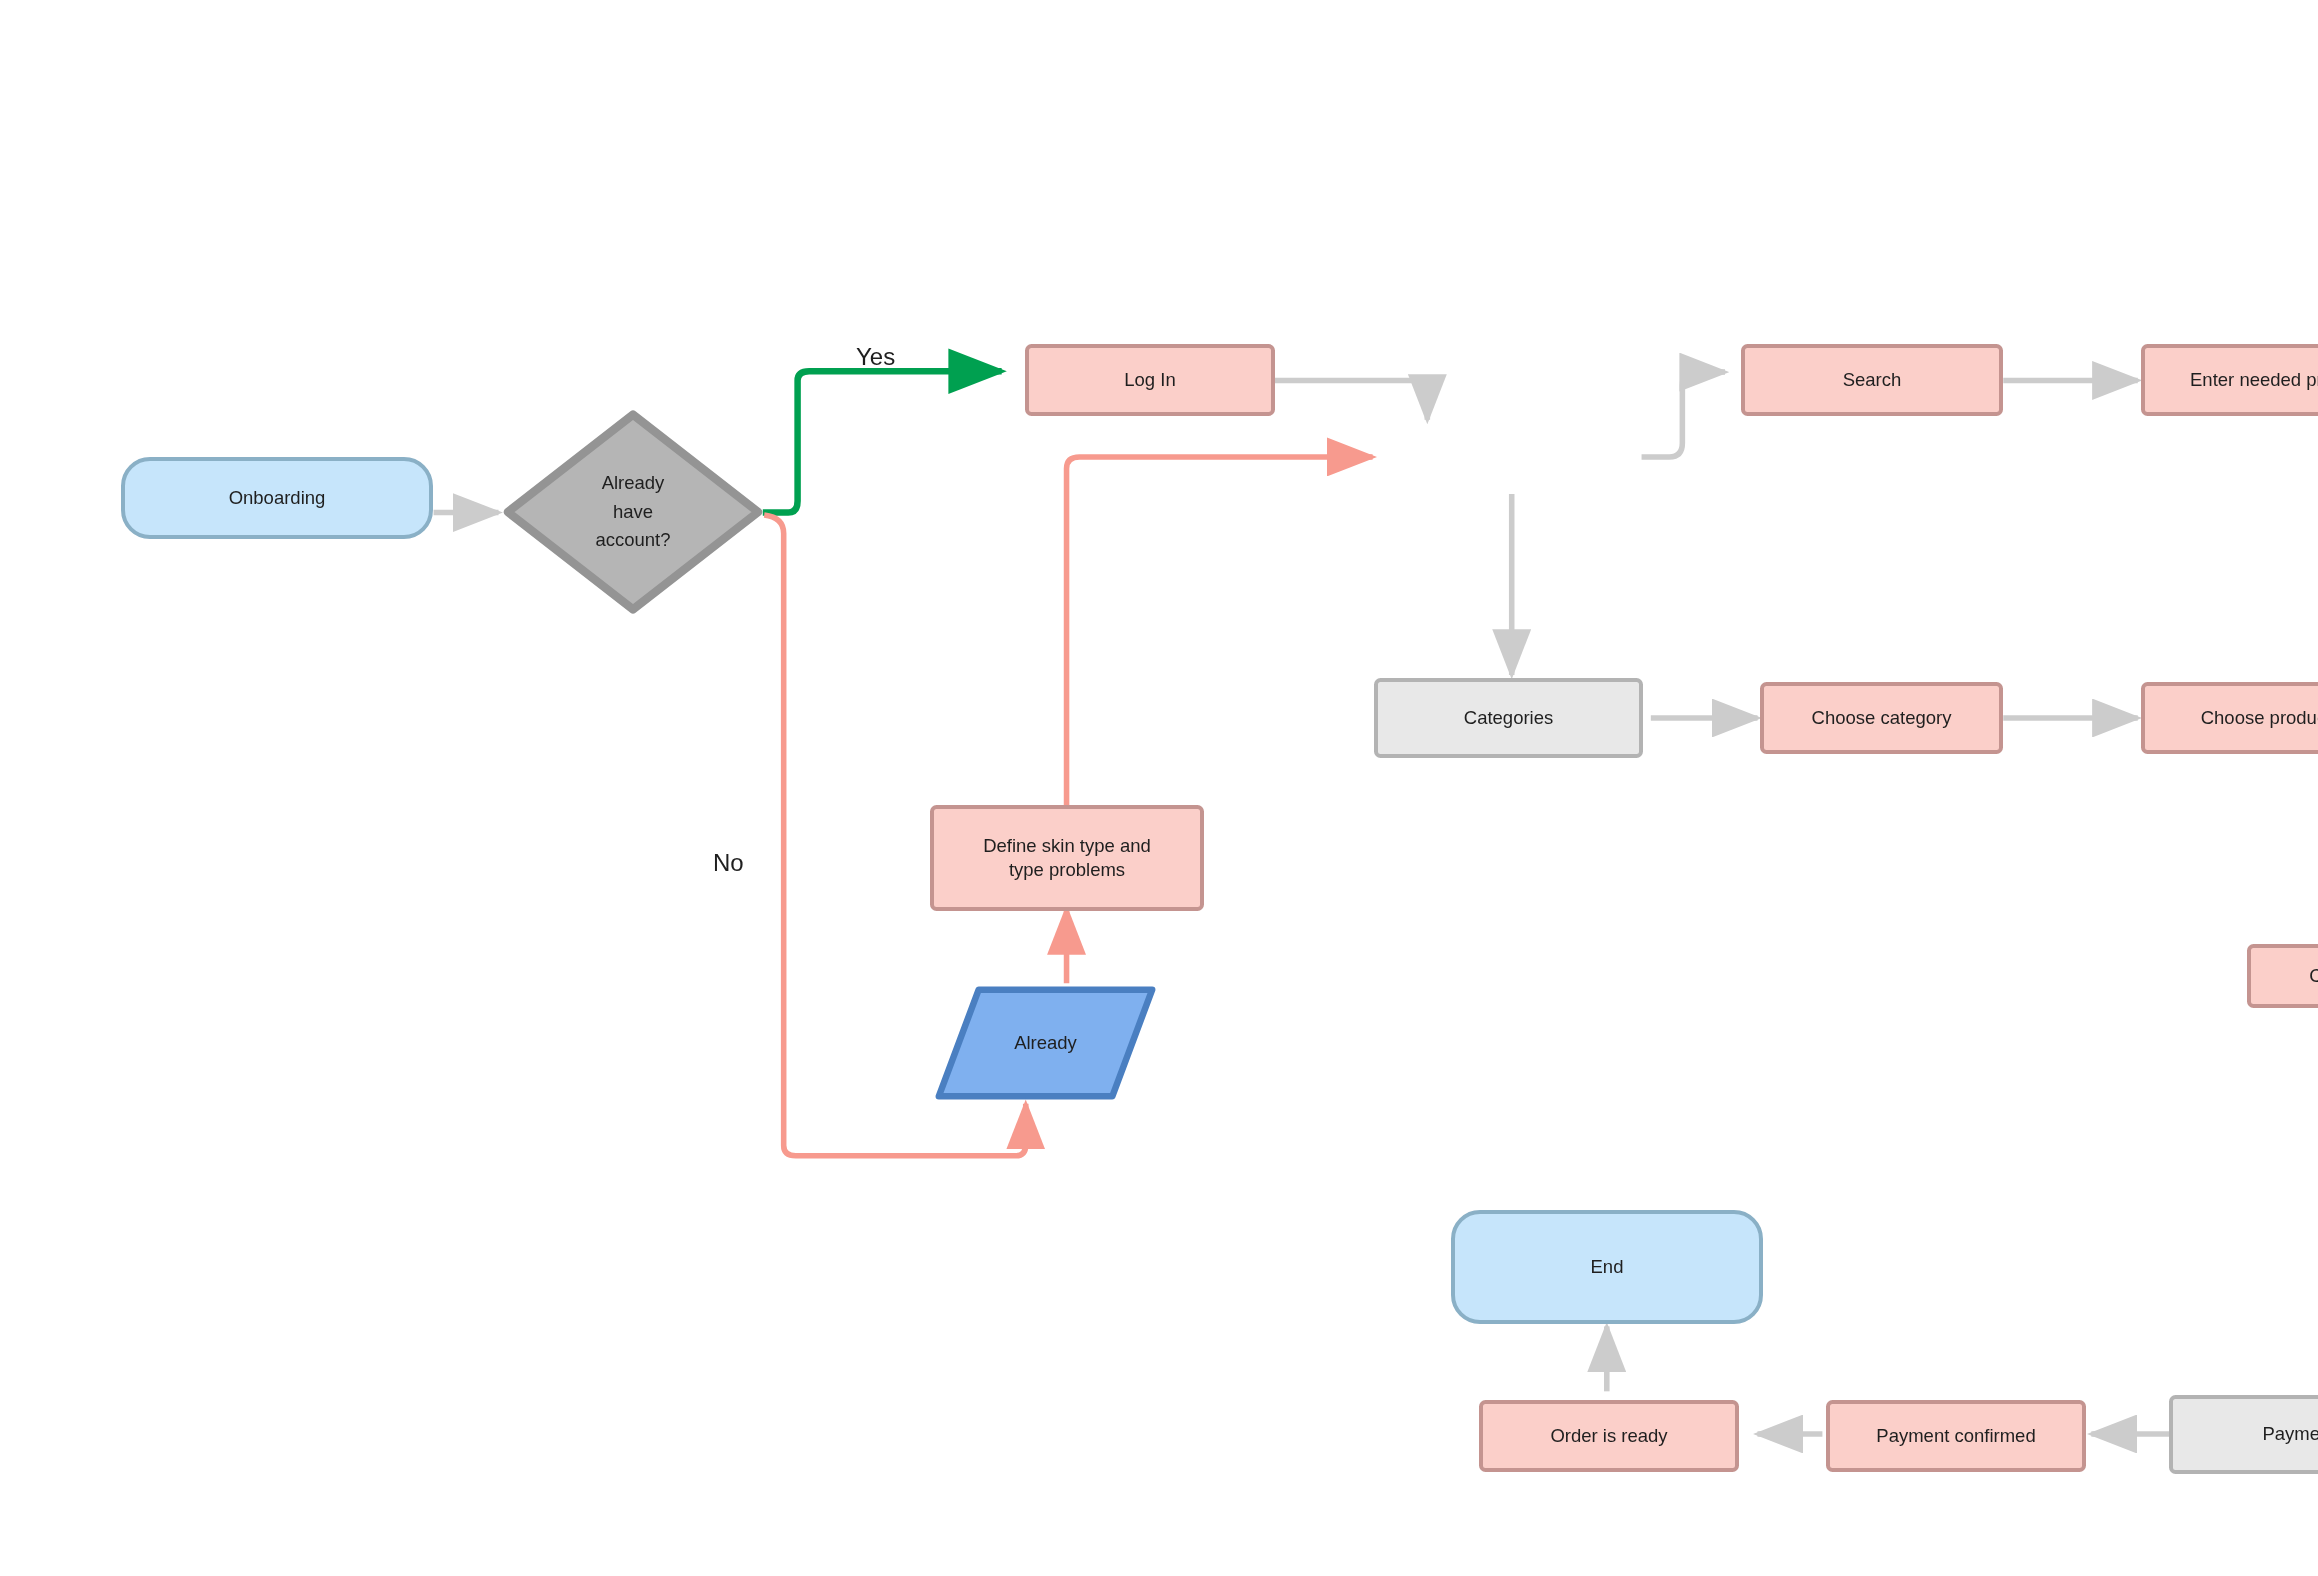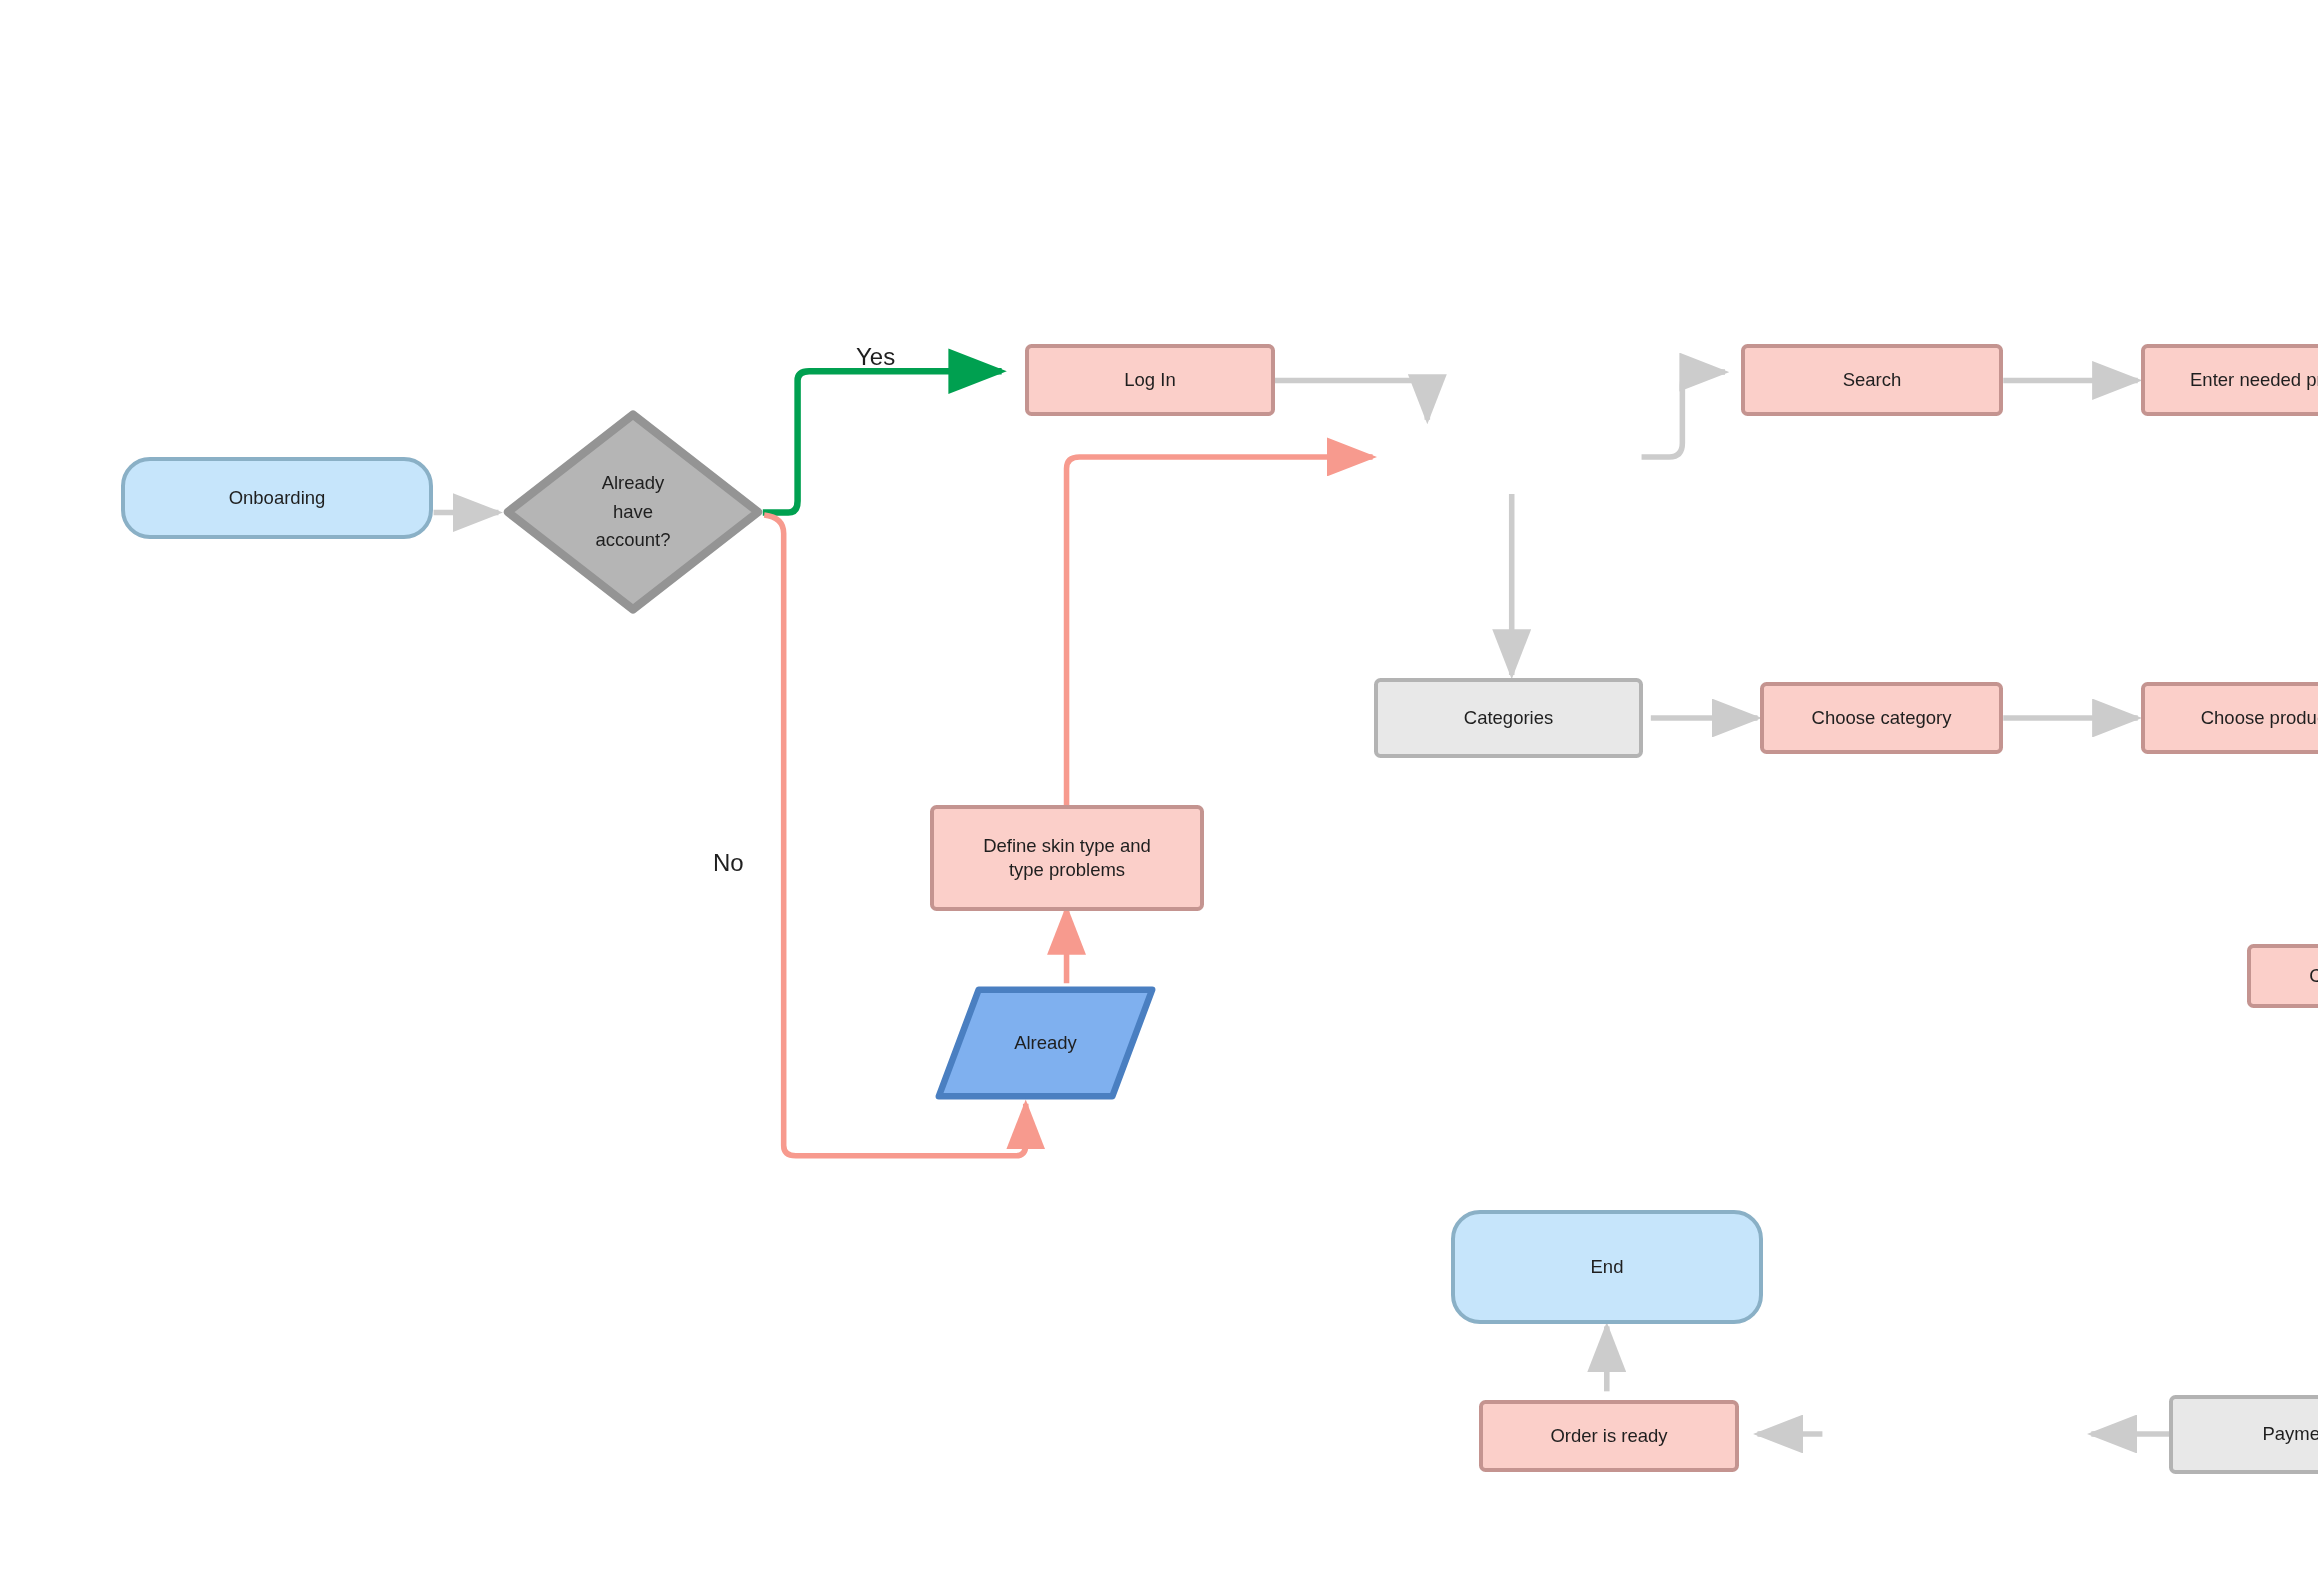--- a/index.html
+++ b/index.html
@@ -148,20 +148,23 @@
   </div>
 
   <div class="node rect pink" style="left:2247px;top:944px;width:213px;height:64px;">
     <span>Click “Info”</span>
   </div>
 
   <div class="node rect gray" style="left:2169px;top:1395px;width:260px;height:79px;">
     <span>Payment</span>
   </div>
 
+  <div class="node rect pink" style="left:1826px;top:1400px;width:260px;height:72px;">
+    <span>Payment confirmed</span>
+  </div>
 
   <div class="node rect pink" style="left:1479px;top:1400px;width:260px;height:72px;">
     <span>Order is ready</span>
   </div>
 
   <div class="node term" style="left:1451px;top:1210px;width:312px;height:114px;">
     <span>End</span>
   </div>
 
   <div class="elabel" style="left:856px;top:343px;">Yes</div>

